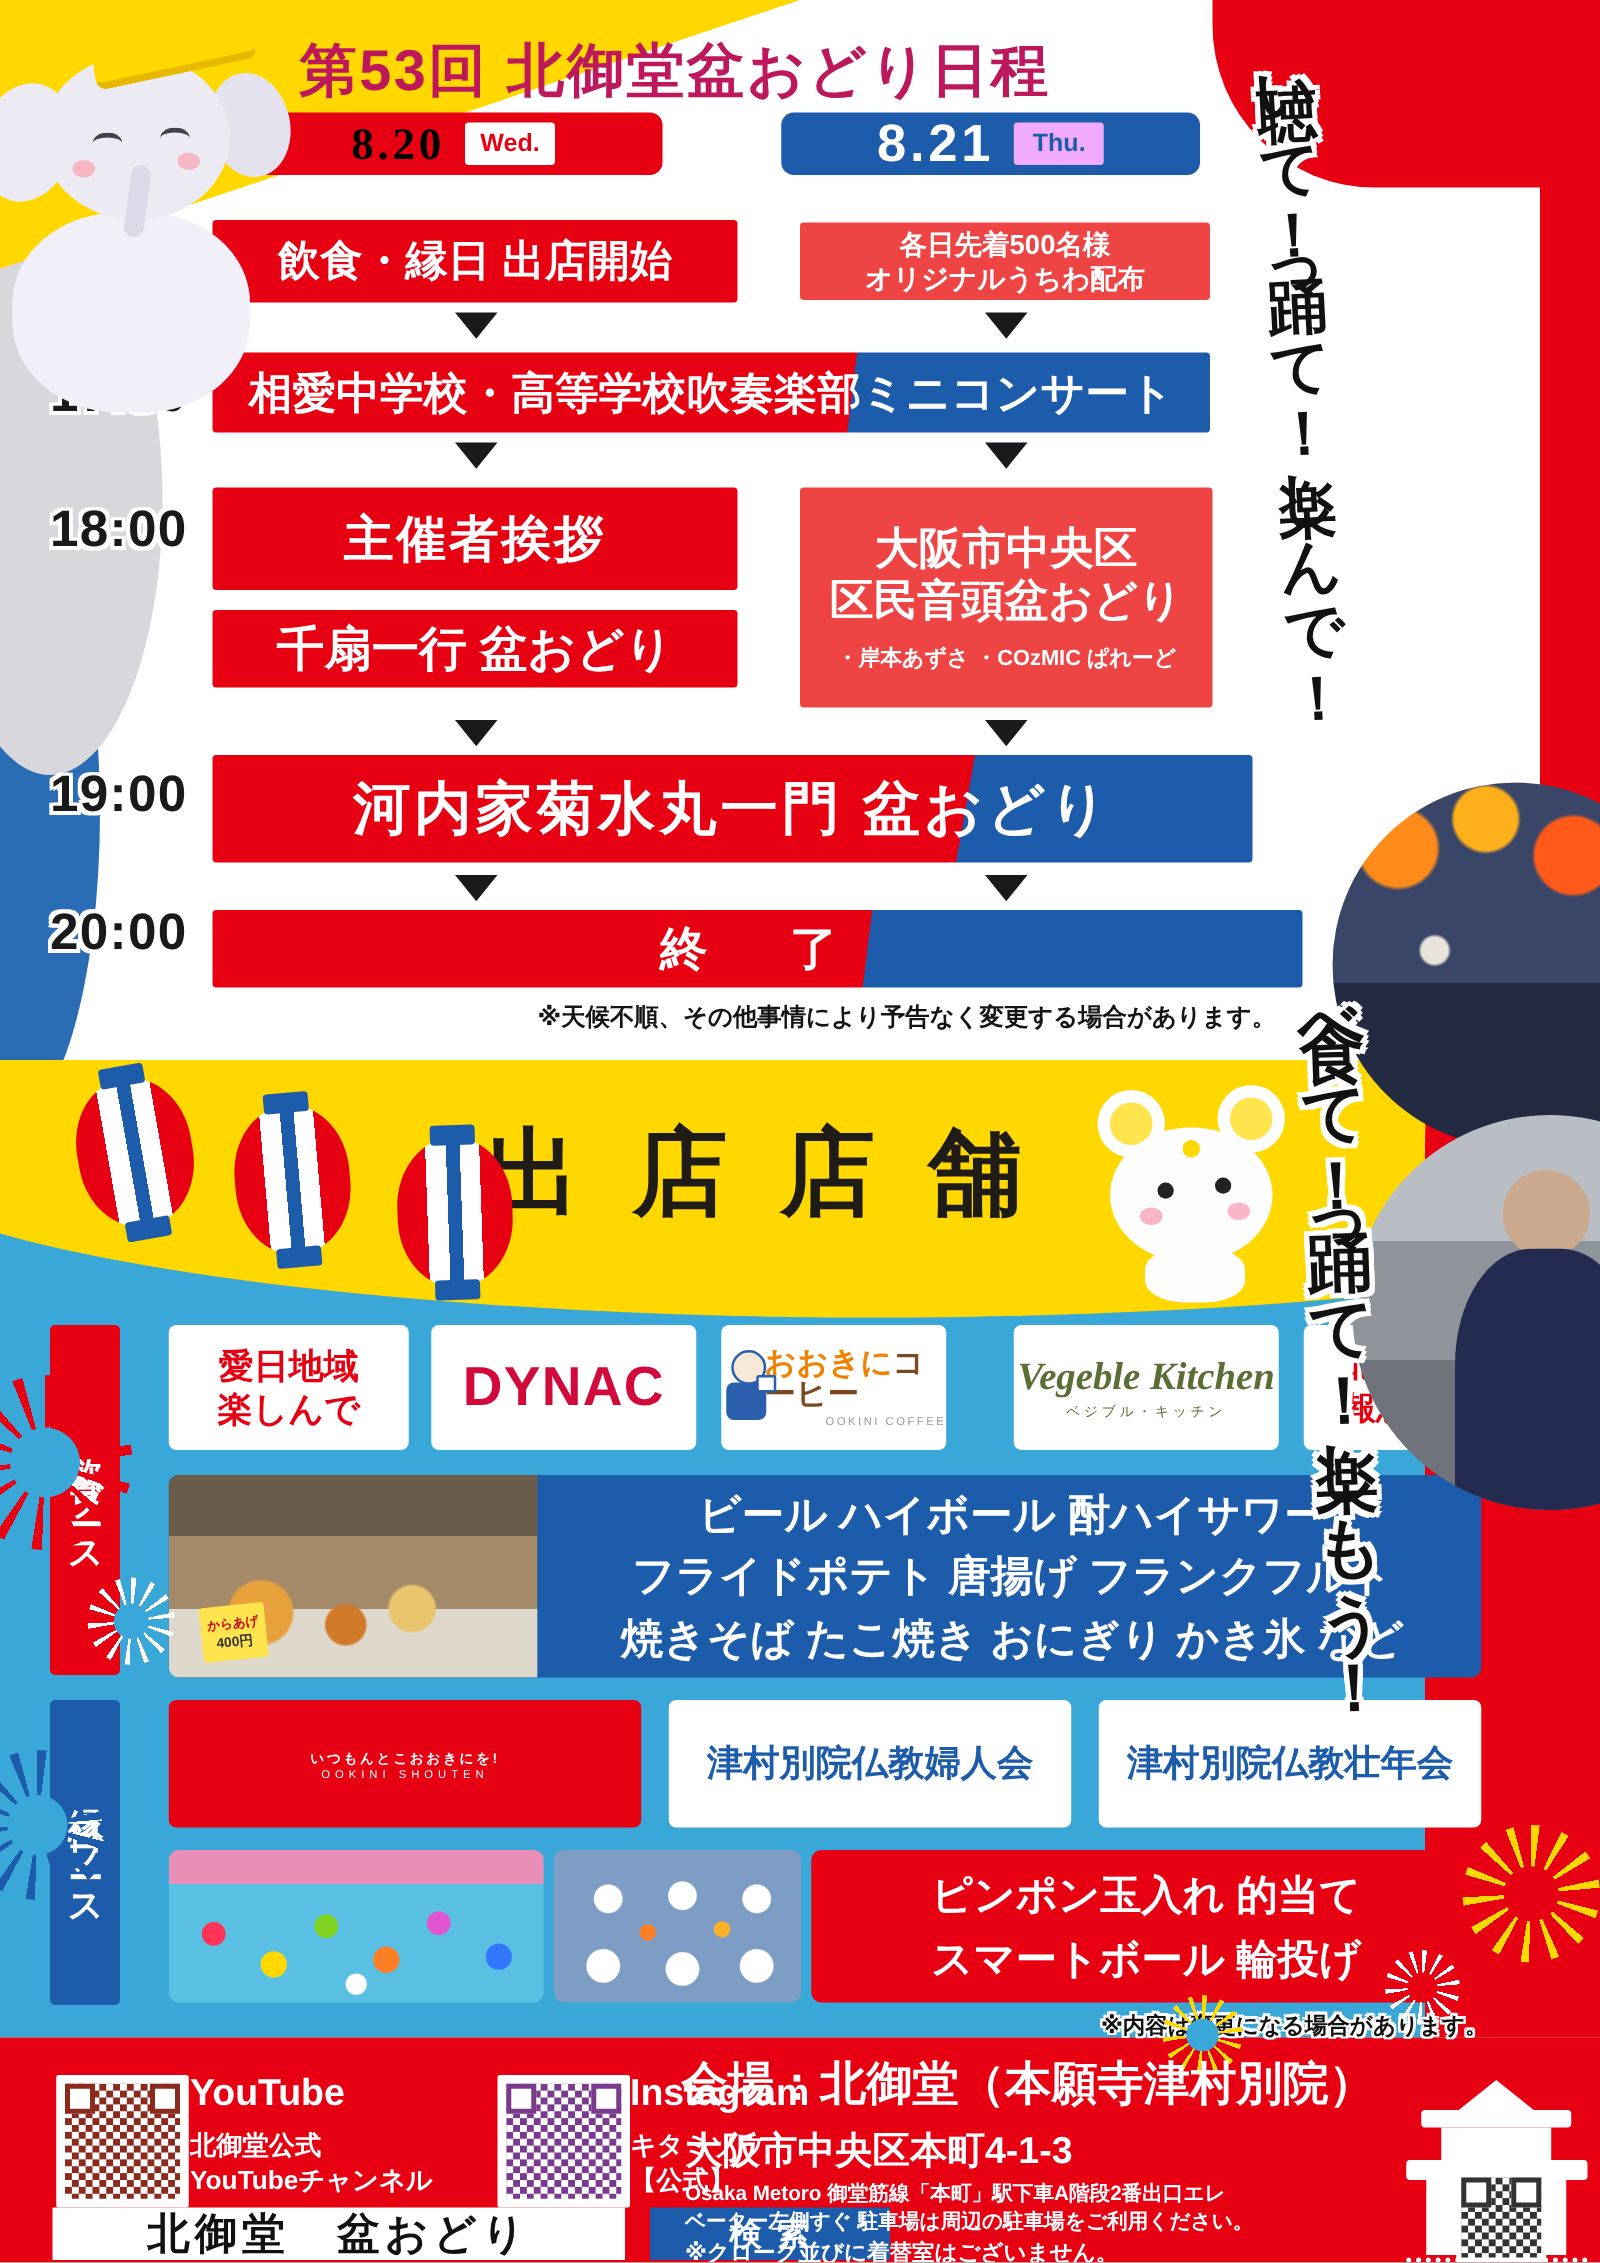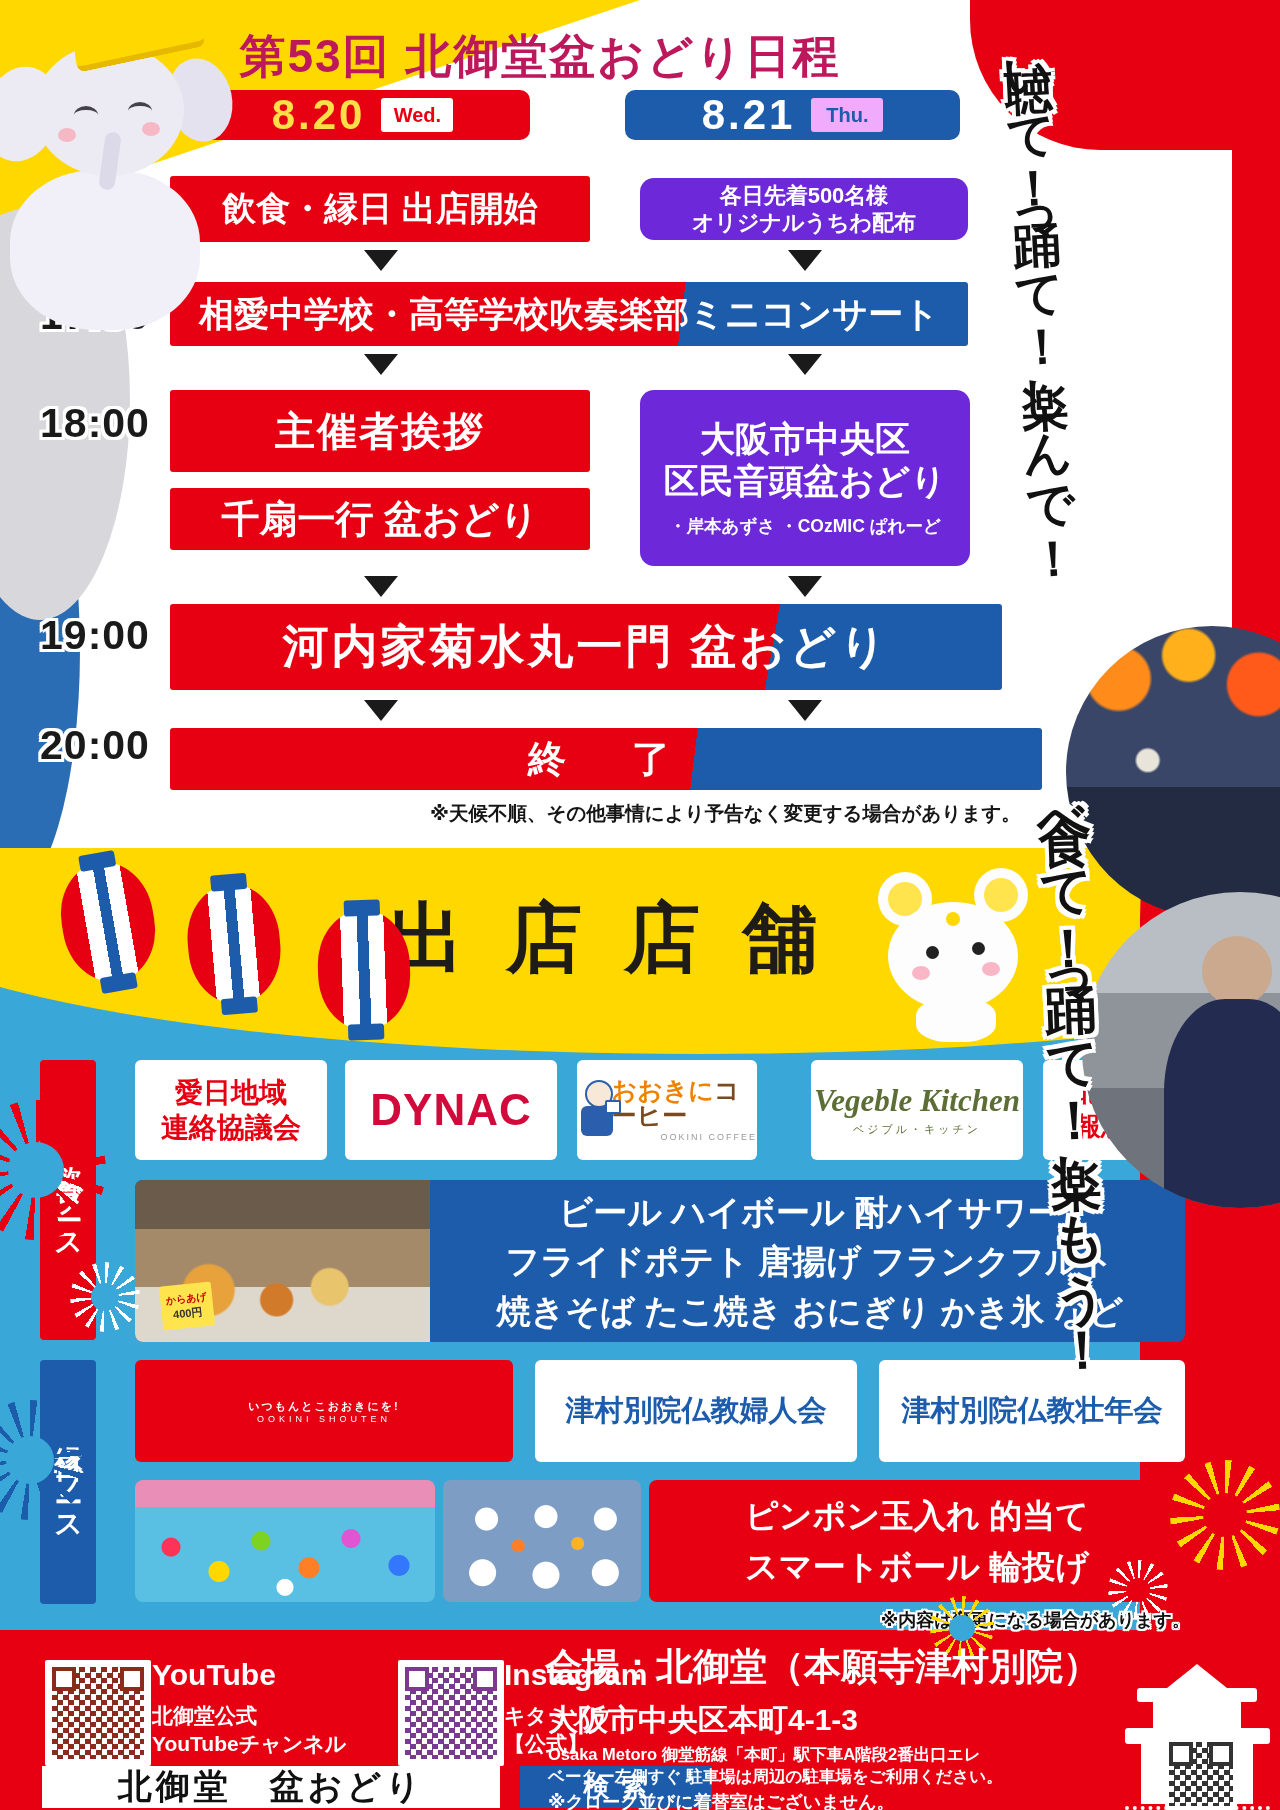--- a/index.html
+++ b/index.html
@@ -6,21 +6,21 @@
   #poster{position:relative;width:1280px;height:1810px;margin:0 auto;background:#fff;overflow:hidden;
           font-family:"Liberation Sans","DejaVu Sans",sans-serif;}
   .abs{position:absolute;}
   .flexc{display:flex;align-items:center;justify-content:center;}
   .col{display:flex;flex-direction:column;align-items:center;justify-content:center;}
   .ow{text-shadow:-3px -3px 0 #fff,3px -3px 0 #fff,-3px 3px 0 #fff,3px 3px 0 #fff,0 -3px 0 #fff,0 3px 0 #fff,-3px 0 0 #fff,3px 0 0 #fff;}
   .ow2{text-shadow:-2px -2px 0 #fff,2px -2px 0 #fff,-2px 2px 0 #fff,2px 2px 0 #fff,0 -2px 0 #fff,0 2px 0 #fff,-2px 0 0 #fff,2px 0 0 #fff;}
   
   .tlabel{width:150px;text-align:center;font-size:41px;font-weight:900;color:#1a1a1a;letter-spacing:1px;z-index:3;}
   .rbox{background:#e60012;color:#fff;font-weight:900;z-index:3;border-radius:3px;}
-  .bbox{background:#6d28d9;color:#fff;font-weight:900;z-index:3;border-radius:14px;}
+  .bbox{background:#ef4444;color:#fff;font-weight:900;z-index:3;border-radius:3px;}
   .arr{width:0;height:0;border-left:17px solid transparent;border-right:17px solid transparent;border-top:21px solid #1a1a1a;z-index:3;}
   .splitbar{color:#fff;font-weight:900;z-index:3;border-radius:3px;}
   
   .card{background:#fff;border-radius:6px;z-index:3;}
   .vtab{writing-mode:vertical-rl;text-orientation:upright;color:#fff;font-weight:900;font-size:28px;letter-spacing:10px;
         display:flex;align-items:center;justify-content:center;z-index:3;border-radius:4px;}
   
   .lantern{z-index:4;}
   .lan-body{width:92px;height:120px;border-radius:50%/46%;
     background:linear-gradient(90deg,#e60012 0 26%,#fff 26% 44%,#1d5caa 44% 56%,#fff 56% 73%,#e60012 73% 100%);}
@@ -62,21 +62,21 @@
     <div class="abs" style="left:74px;top:106px;width:24px;height:14px;border-top:4px solid #44414a;border-radius:50%;"></div>
     <div class="abs" style="left:128px;top:102px;width:24px;height:14px;border-top:4px solid #44414a;border-radius:50%;"></div>
     <div class="abs" style="left:58px;top:128px;width:18px;height:14px;background:#f5b8c4;border-radius:50%;"></div>
     <div class="abs" style="left:142px;top:122px;width:18px;height:14px;background:#f5b8c4;border-radius:50%;"></div>
     <div class="abs" style="left:102px;top:132px;width:16px;height:58px;background:#dcdae8;border-radius:8px;transform:rotate(8deg);"></div>
   </div>
 
   <div class="abs" style="left:150px;top:26px;width:780px;text-align:center;font-size:46px;font-weight:900;color:#be185d;letter-spacing:2px;z-index:3;">第53回 北御堂盆おどり日程</div>
 
   <div class="abs flexc" style="left:195px;top:90px;width:335px;height:50px;background:#e60012;border-radius:10px;gap:16px;z-index:3;">
-    <span style="color:#fde047;font-size:42px;font-weight:900;letter-spacing:3px;">8.20</span>
+    <span style="color:#000000;font-size:36px;font-weight:900;letter-spacing:3px;font-family:Liberation Serif, serif;">8.20</span>
     <span class="flexc" style="width:72px;height:34px;background:#fff;color:#e60012;font-size:20px;font-weight:900;border-radius:3px;">Wed.</span>
   </div>
   <div class="abs flexc" style="left:625px;top:90px;width:335px;height:50px;background:#1d5caa;border-radius:10px;gap:16px;z-index:3;">
     <span style="color:#fff;font-size:42px;font-weight:900;letter-spacing:3px;">8.21</span>
     <span class="flexc" style="width:72px;height:34px;background:#f0abfc;color:#1d5caa;font-size:20px;font-weight:900;border-radius:3px;">Thu.</span>
   </div>
 
   <div class="abs tlabel ow" style="left:20px;top:188px;">17:00</div>
   <div class="abs tlabel ow" style="left:20px;top:292px;">17:30</div>
   <div class="abs tlabel ow" style="left:20px;top:400px;">18:00</div>
@@ -144,21 +144,21 @@
     <div class="abs" style="left:94px;top:70px;width:13px;height:13px;background:#222;border-radius:50%;"></div>
     <div class="abs" style="left:34px;top:94px;width:18px;height:14px;background:#f8b6c6;border-radius:50%;"></div>
     <div class="abs" style="left:104px;top:90px;width:18px;height:14px;background:#f8b6c6;border-radius:50%;"></div>
     <div class="abs" style="left:38px;top:126px;width:80px;height:44px;background:#fdfdfd;border-radius:40%;"></div>
   </div>
 
   <div class="abs vtab" style="left:40px;top:1060px;width:56px;height:280px;background:#e60012;">飲食ブース</div>
 
   <div class="abs card col" style="left:135px;top:1060px;width:192px;height:100px;">
     <span style="color:#e60012;font-size:28px;font-weight:900;line-height:1.25;">愛日地域</span>
-    <span style="color:#e60012;font-size:28px;font-weight:900;line-height:1.25;">連絡協議会</span>
+    <span style="color:#e60012;font-size:28px;font-weight:900;line-height:1.25;">楽しんで</span>
   </div>
   <div class="abs card flexc" style="left:345px;top:1060px;width:212px;height:100px;">
     <span style="color:#d20a3c;font-size:44px;font-weight:900;letter-spacing:1px;">DYNAC</span>
   </div>
   <div class="abs card flexc" style="left:577px;top:1060px;width:180px;height:100px;gap:6px;">
     <span style="position:relative;width:40px;height:60px;display:inline-block;">
       <span style="position:absolute;left:8px;top:0;width:24px;height:24px;background:#f7e8d8;border:2px solid #2b5fae;border-radius:50%;"></span>
       <span style="position:absolute;left:4px;top:26px;width:32px;height:30px;background:#2b5fae;border-radius:6px;"></span>
       <span style="position:absolute;left:28px;top:20px;width:12px;height:10px;background:#fff;border:2px solid #2b5fae;border-radius:2px;"></span>
     </span>

